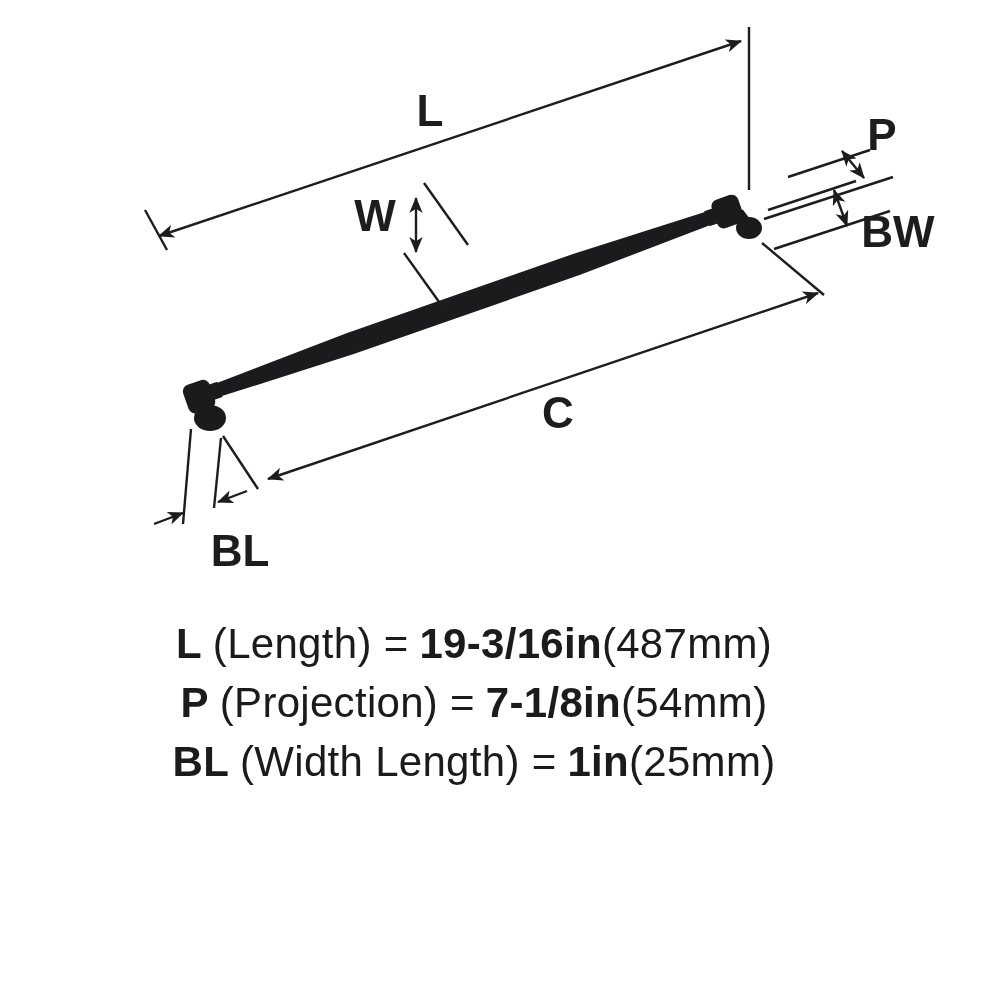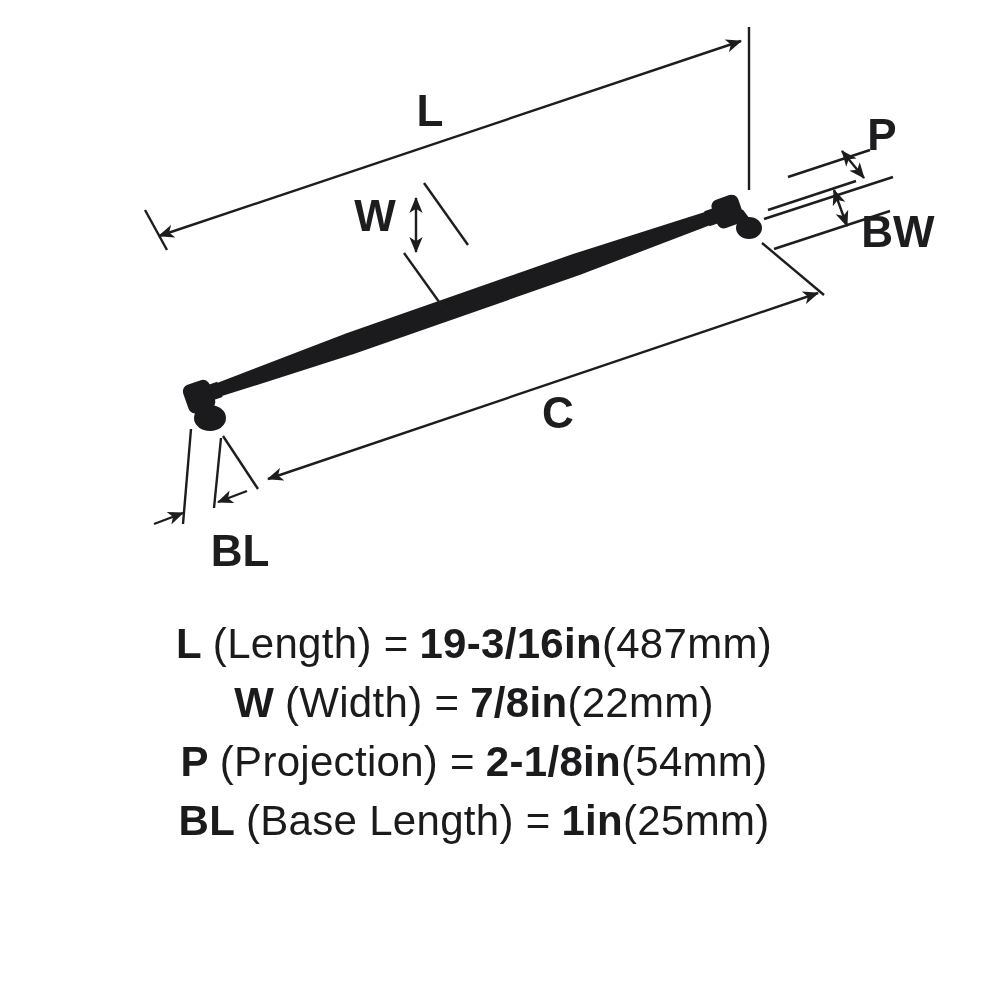--- a/index.html
+++ b/index.html
@@ -118,28 +118,25 @@
       <text class="dim-label" x="240" y="566" text-anchor="middle">BL</text>
     </svg>
   </div>
 
   <div class="legend">
 
     <div class="legend-row">
       <span class="legend-key">L</span><span class="legend-desc">(Length) =</span><span class="legend-value">19-3/16in</span><span class="legend-metric">(487mm)</span>
     </div>
 
-    <div class="legend-row">
-      <span class="legend-key">W</span><span class="legend-desc">(Width) =</span><span class="legend-value">7/8in</span><span class="legend-metric">(22mm)</span>
-    </div>
 
     <div class="legend-row">
-      <span class="legend-key">P</span><span class="legend-desc">(Projection) =</span><span class="legend-value">2-1/8in</span><span class="legend-metric">(54mm)</span>
+      <span class="legend-key">P</span><span class="legend-desc">(Projection) =</span><span class="legend-value">7-1/8in</span><span class="legend-metric">(54mm)</span>
     </div>
 
 
     <div class="legend-row">
-      <span class="legend-key">BL</span><span class="legend-desc">(Base Length) =</span><span class="legend-value">1in</span><span class="legend-metric">(25mm)</span>
+      <span class="legend-key">BL</span><span class="legend-desc">(Width Length) =</span><span class="legend-value">1in</span><span class="legend-metric">(25mm)</span>
     </div>
 
 
   </div>
 </div>
 
 </body></html>

